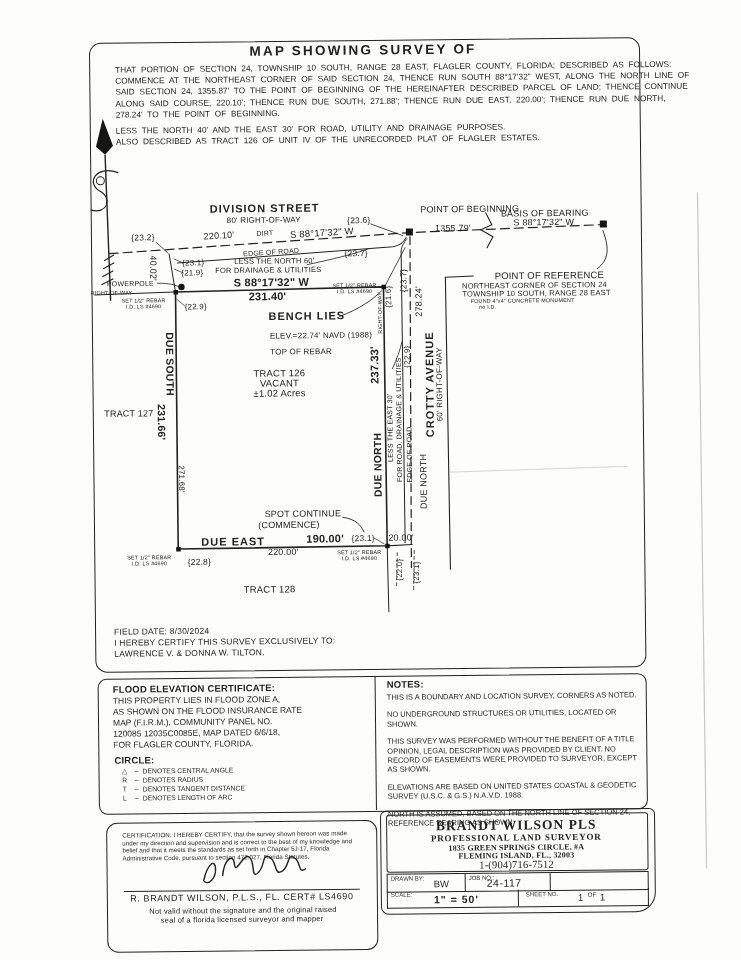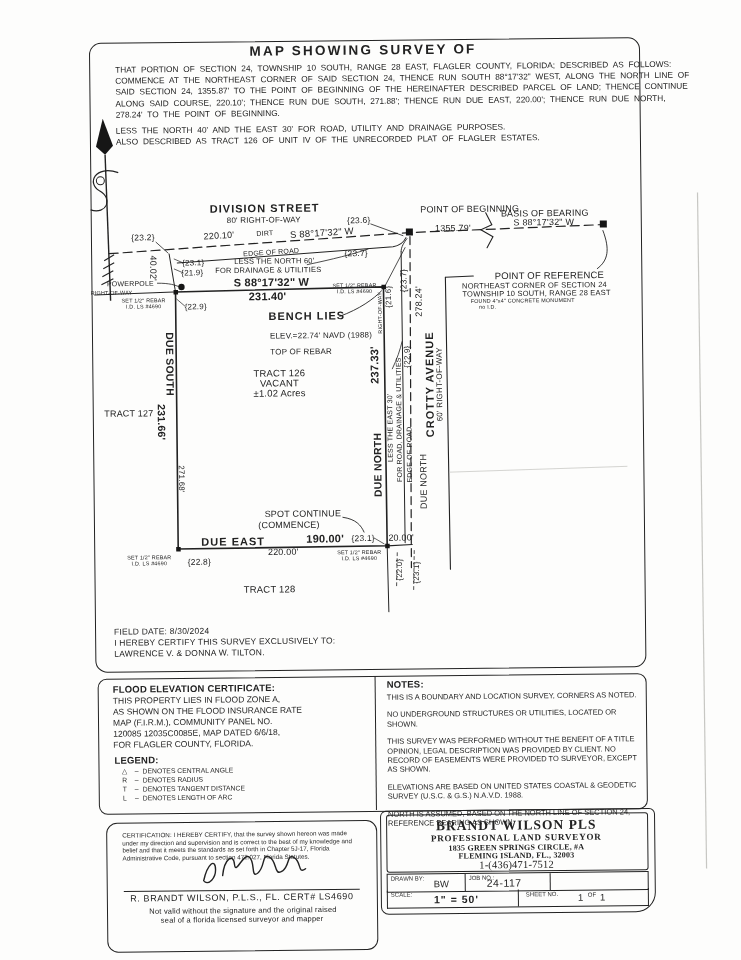--- a/index.html
+++ b/index.html
@@ -198,21 +198,21 @@
 
   <div class="lbl tl s95 b" style="left:111px;top:681px;">FLOOD ELEVATION CERTIFICATE:</div>
   <div style="position:absolute;left:111px;top:693px;">
     <div class="flood-line">THIS PROPERTY LIES IN FLOOD ZONE A,</div>
     <div class="flood-line">AS SHOWN ON THE FLOOD INSURANCE RATE</div>
     <div class="flood-line">MAP (F.I.R.M.), COMMUNITY PANEL NO.</div>
     <div class="flood-line">120085 12035C0085E, MAP DATED 6/6/18,</div>
     <div class="flood-line">FOR FLAGLER COUNTY, FLORIDA.</div>
   </div>
 
-  <div class="lbl tl s95 b" style="left:112px;top:752px;">LEGEND:</div>
+  <div class="lbl tl s95 b" style="left:112px;top:752px;">CIRCLE:</div>
   <div class="legend-row" style="top:765px;">
     <span class="legend-sym">△</span>
     <span class="legend-sep">–</span>
     <span>DENOTES CENTRAL ANGLE</span>
   </div>
   <div class="legend-row" style="top:774px;">
     <span class="legend-sym">R</span>
     <span class="legend-sep">–</span>
     <span>DENOTES RADIUS</span>
   </div>
@@ -241,21 +241,21 @@
   <div class="lbl ctr s9" style="left:238px;top:896px;letter-spacing:.6px;">R. BRANDT WILSON, P.L.S., FL. CERT# LS4690</div>
   <div class="lbl ctr s75" style="left:239px;top:909px;">Not valid without the signature and the original raised</div>
   <div class="lbl ctr s75" style="left:238px;top:918px;">seal of a florida licensed surveyor and mapper</div>
 
   <div class="box" style="left:377px;top:811px;width:273px;height:102px;border-radius:6px 6px 20px 8px;"></div>
   <div style="position:absolute;left:383px;top:815px;width:260px;height:56px;border:1.5px solid #222;border-radius:3px;"></div>
   <div class="lbl ctr s13 b ls1 serif" style="left:513px;top:827px;">BRANDT WILSON PLS</div>
   <div class="lbl ctr s9 b serif" style="left:513px;top:839px;letter-spacing:.8px;">PROFESSIONAL LAND SURVEYOR</div>
   <div class="lbl ctr s8 b serif" style="left:513px;top:849px;">1835 GREEN SPRINGS CIRCLE, #A</div>
   <div class="lbl ctr s8 b serif" style="left:513px;top:857px;">FLEMING ISLAND, FL., 32003</div>
-  <div class="lbl ctr s10 serif" style="left:513px;top:866px;">1-(436)471-7512</div>
+  <div class="lbl ctr s10 serif" style="left:513px;top:866px;">1-(904)716-7512</div>
 
   <div style="position:absolute;left:383px;top:874px;width:260px;height:17px;border:1.4px solid #222;">
     <div style="position:absolute;left:77px;top:0;height:17px;border-left:1.3px solid #222;"></div>
     <div style="position:absolute;left:162px;top:0;height:17px;border-left:1.3px solid #222;"></div>
     <span class="cell-label" style="left:3px;top:1px;">DRAWN BY:</span>
     <span style="position:absolute;left:46px;top:4px;font-size:9.5px;">BW</span>
     <span class="cell-label" style="left:81px;top:1px;">JOB NO.:</span>
     <span style="position:absolute;left:99px;top:3px;font-size:10.5px;letter-spacing:.5px;">24-117</span>
   </div>
   <div style="position:absolute;left:383px;top:891px;width:260px;height:17px;border:1.4px solid #222;border-top:none;">

